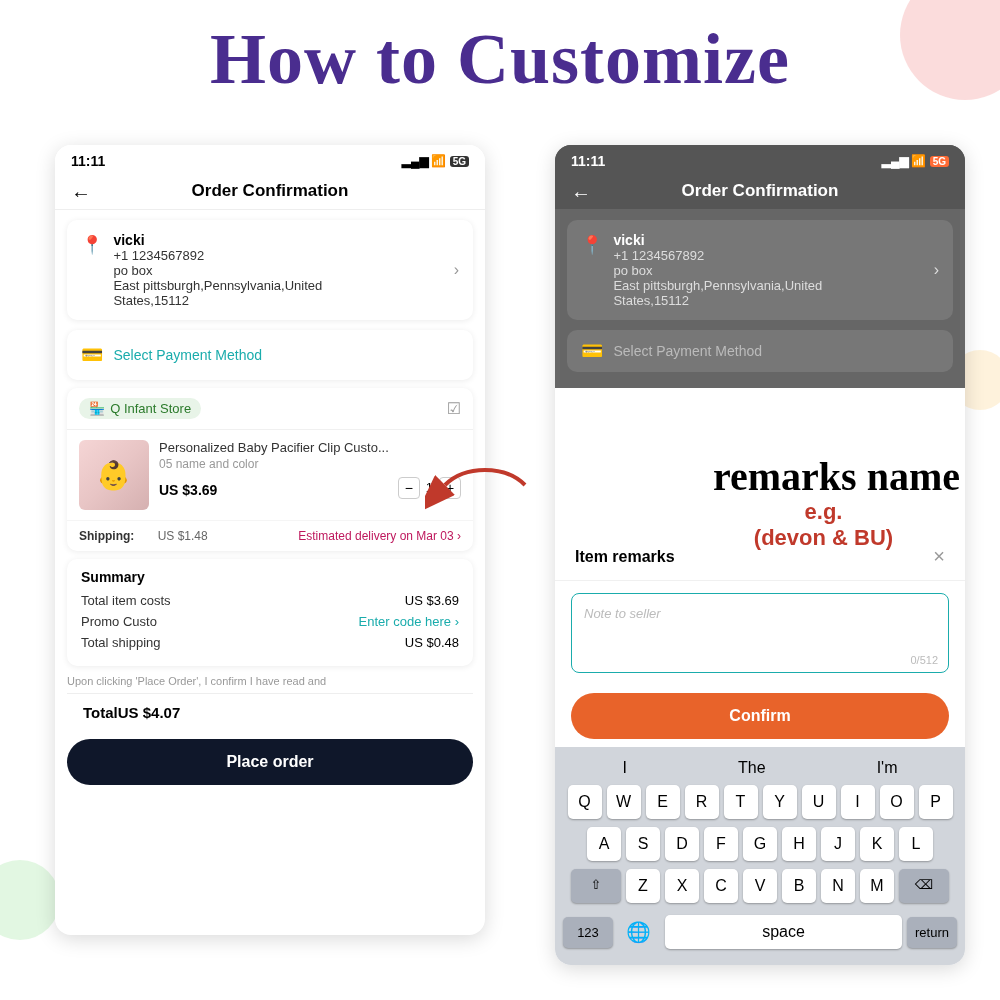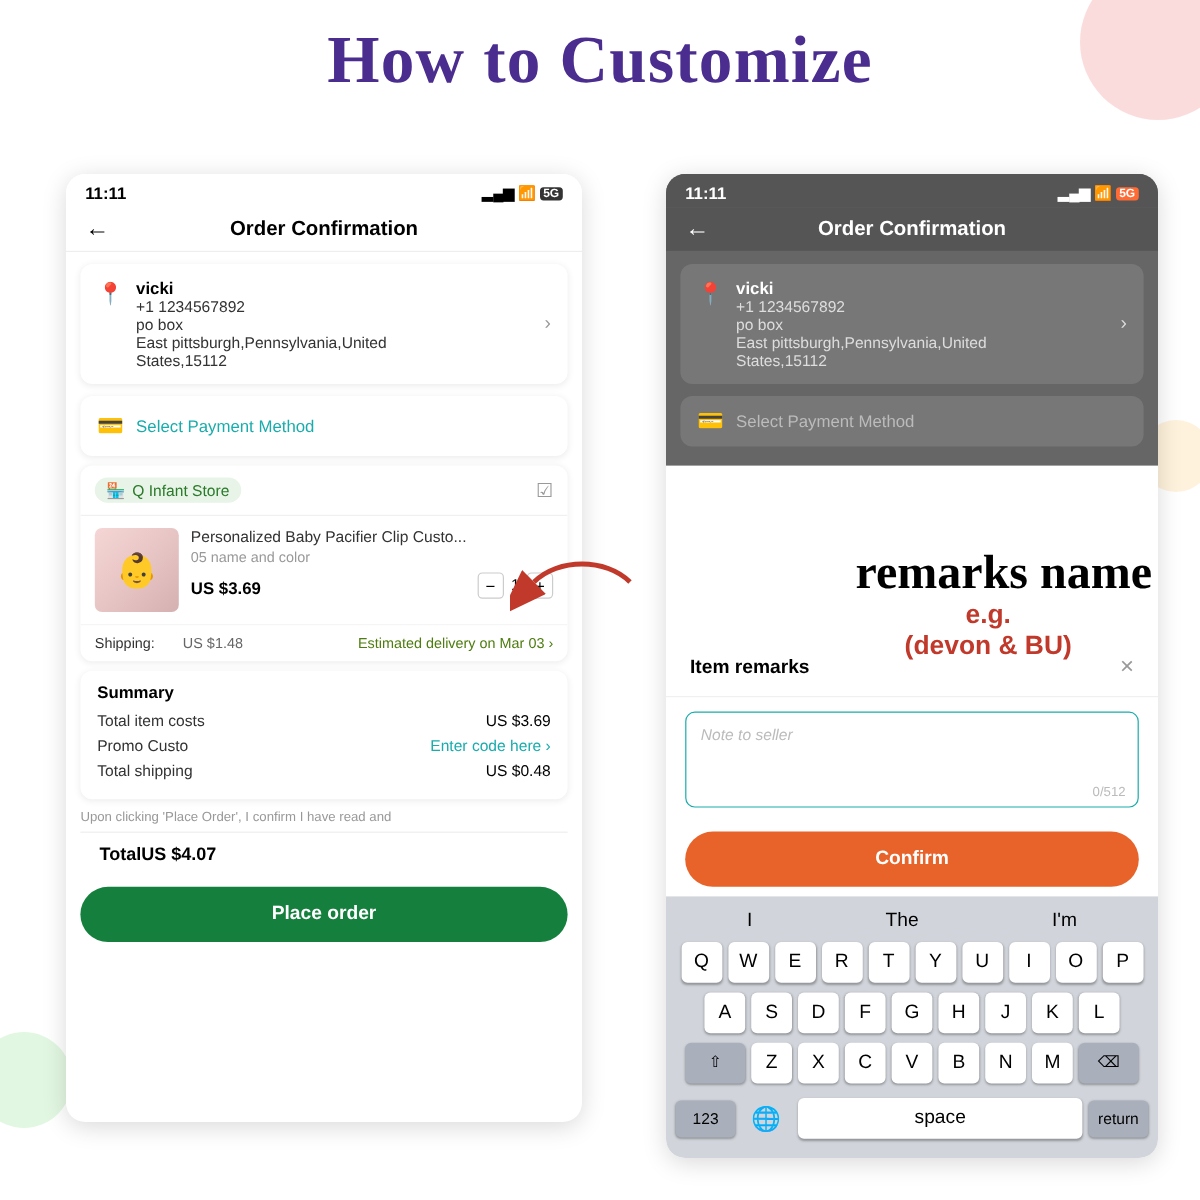--- a/index.html
+++ b/index.html
@@ -47,21 +47,21 @@
       z-index: 0;
     }
 
     
     .main-title {
       position: absolute;
       top: 18px;
       left: 0;
       right: 0;
       text-align: center;
-      font-size: 56px;
+      font-size: 72px;
       font-weight: 900;
       color: #4a2d8f;
       font-family: 'Comic Sans MS', 'Chalkboard SE', cursive;
       z-index: 10;
       letter-spacing: 1px;
     }
 
     
     .phone-left {
       position: absolute;
@@ -236,22 +236,22 @@
 
     
     .shipping-row {
       padding: 8px 12px;
       display: flex;
       justify-content: space-between;
       font-size: 12px;
       color: #666;
       border-top: 1px solid #f5f5f5;
     }
-    .shipping-label { font-weight: 400; color: #333; }
-    .shipping-delivery { color: #4d7c0f; }
+    .shipping-label { font-weight: 700; color: #333; }
+    .shipping-delivery { color: #be185d; }
 
     
     .summary-section {
       margin: 8px 12px;
       background: #fff;
       border-radius: 10px;
       box-shadow: 0 1px 6px rgba(0,0,0,0.08);
       padding: 10px 14px;
     }
     .summary-title { font-size: 14px; font-weight: 700; margin-bottom: 8px; }
@@ -280,21 +280,21 @@
       padding: 10px 16px;
       border-top: 1px solid #eee;
       margin: 0 12px;
     }
     .total-label { font-size: 15px; font-weight: 700; }
     .total-value { font-size: 15px; font-weight: 700; }
 
     
     .place-order-btn {
       margin: 8px 12px;
-      background: #15803d;
+      background: #0f172a;
       color: #fff;
       border: none;
       border-radius: 25px;
       padding: 14px;
       width: calc(100% - 24px);
       font-size: 16px;
       font-weight: 600;
       text-align: center;
       cursor: pointer;
     }

